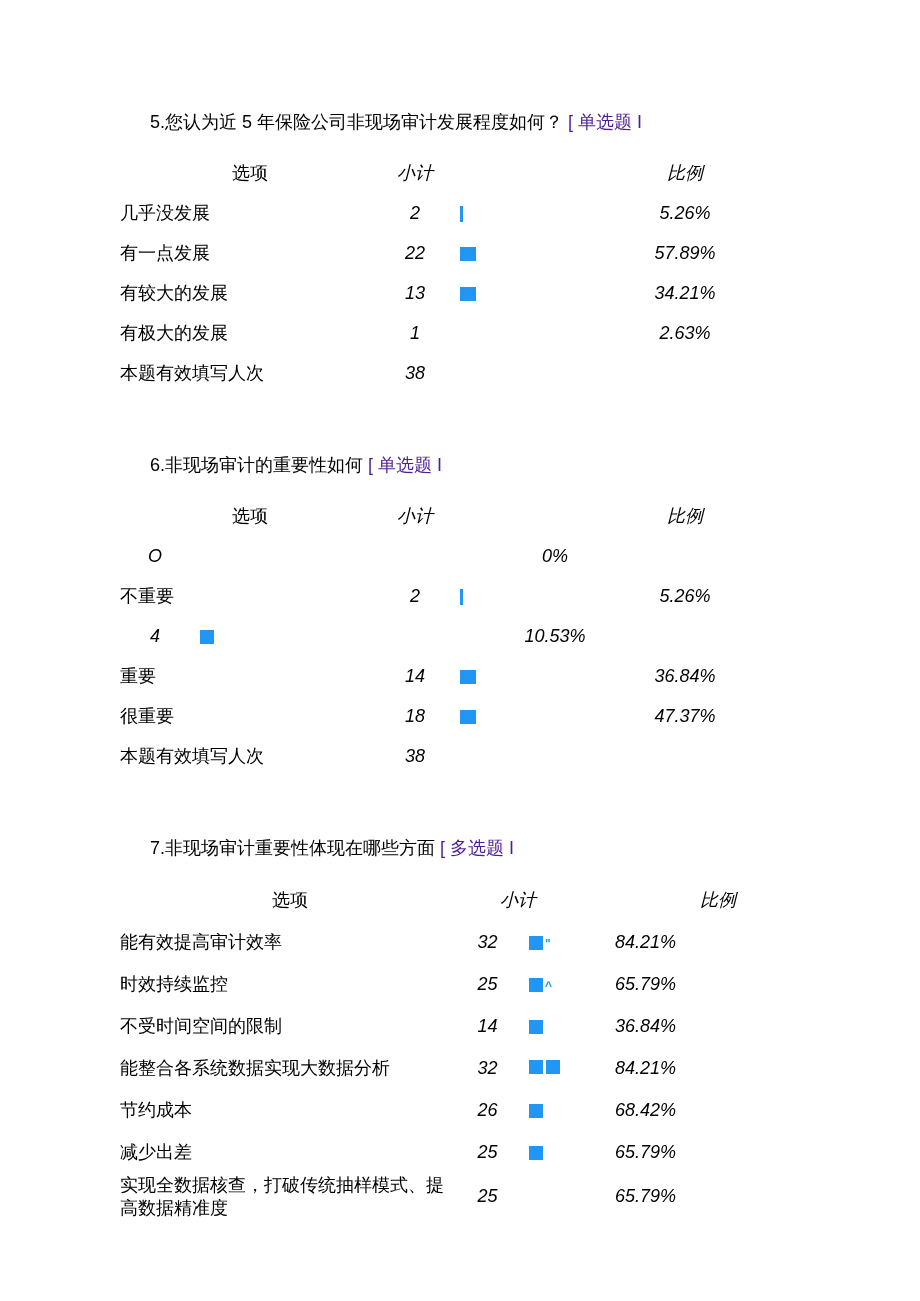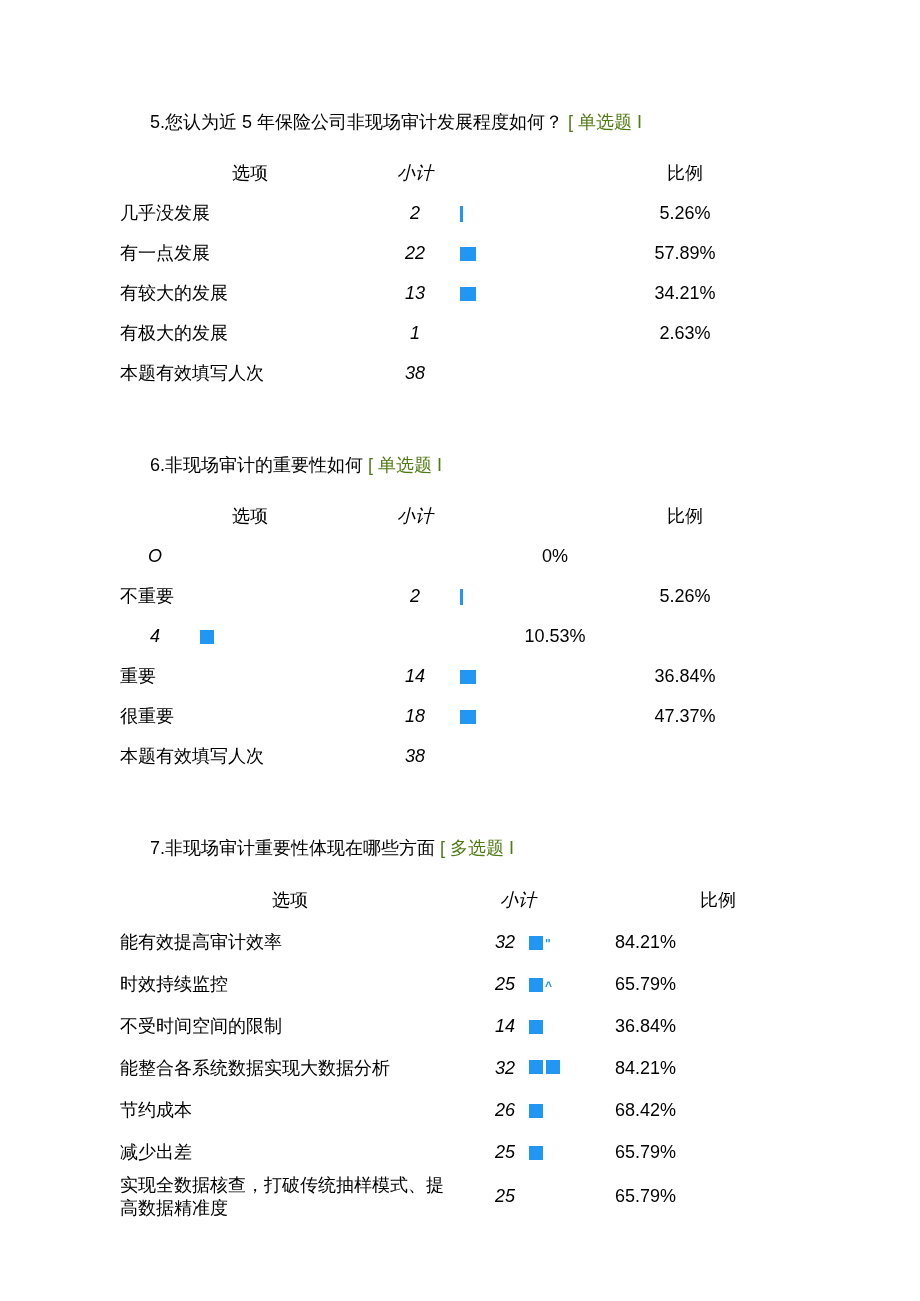--- a/index.html
+++ b/index.html
@@ -18,21 +18,21 @@
   }
   .question-block {
     margin-bottom: 60px;
   }
   .question-title {
     margin-bottom: 18px;
     font-size: 18px;
     padding-left: 30px;
   }
   .qtype {
-    color: #4d7c0f;
+    color: #4c1d95;
   }
   .row {
     display: flex;
     align-items: center;
     min-height: 40px;
   }
   .col-option {
     width: 260px;
     padding-left: 0;
     text-align: left;
@@ -42,20 +42,21 @@
     text-align: center;
     font-style: italic;
   }
   .col-bar {
     width: 120px;
     padding-left: 10px;
   }
   .col-ratio {
     flex: 1;
     text-align: center;
+    font-style: italic;
   }
   .header-row .col-option,
   .header-row .col-subtotal,
   .header-row .col-ratio {
     font-weight: normal;
   }
   .header-row .col-option {
     text-align: center;
   }
   .bar {
@@ -80,21 +81,21 @@
     background: #2196f3;
   }
   .bar-extra {
     font-size: 12px;
     color: #2196f3;
     margin-left: 2px;
     font-weight: bold;
   }
   
   .q7 .col-option { width: 340px; }
-  .q7 .col-subtotal { width: 55px; text-align: right; }
+  .q7 .col-subtotal { width: 55px; }
   .q7 .col-bar { width: 100px; padding-left: 14px; }
   .q7 .col-ratio { text-align: left; padding-right: 40px; }
   .q7 .header-row .col-option { text-align: center; }
   .q7 .header-row .col-subtotal { text-align: left; padding-left: 40px; width: 110px; }
   .q7 .header-row .col-ratio { text-align: left; padding-left: 30px; }
   .q7 .row { min-height: 42px; }
   .q7 .multiline { line-height: 1.3; }
 </style>
 </head>
 <body>

